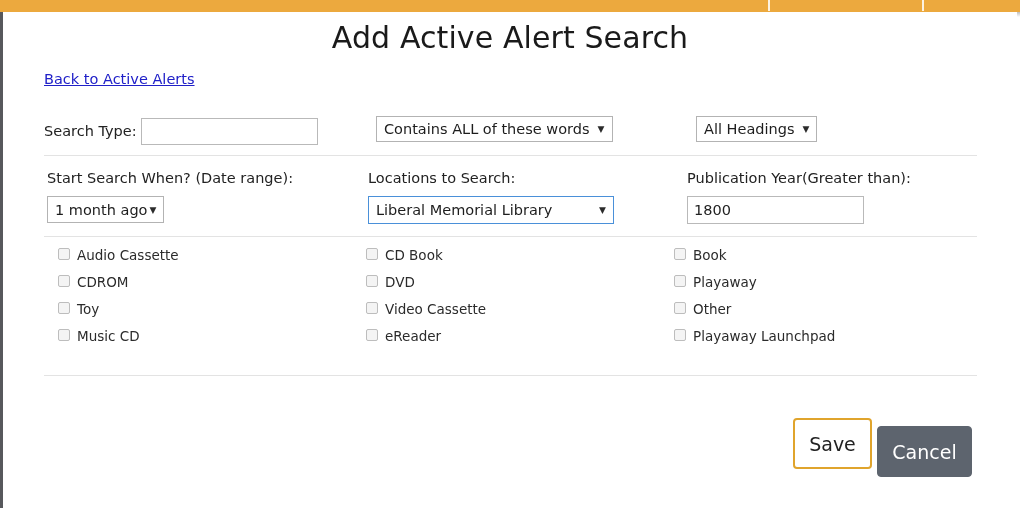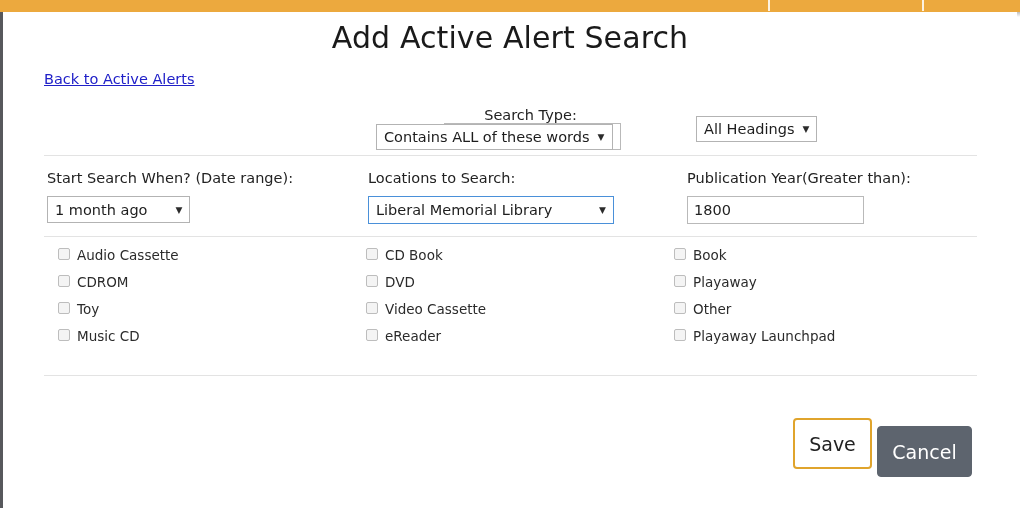--- a/index.html
+++ b/index.html
@@ -112,21 +112,20 @@
     background: #e3e3e3;
     margin-left: 41px;
   }
 
   
   .row-search {
     display: flex;
     align-items: center;
     height: 48px;
     margin-top: 19px;
-    flex-direction: column;
   }
   .lbl {
     font-size: 14.5px;
     color: #222;
     white-space: nowrap;
   }
   .txt-input {
     box-sizing: border-box;
     border: 1px solid #b9b9b9;
     background: #fff;
@@ -160,36 +159,36 @@
   .sel .caret {
     position: absolute;
     right: 7px;
     top: 50%;
     transform: translateY(-50%);
     font-size: 9px;
     color: #2b2b2b;
     line-height: 1;
   }
 
-  .field-words { position: absolute; left: 373px; top: 17px; }
+  .field-words { position: absolute; left: 373px; top: 9px; }
   .field-head  { position: absolute; left: 693px; top: 9px; }
 
   
   .row-2 {
     position: relative;
     height: 80px;
     margin-top: 0;
   }
   .col { position: absolute; }
   .col-date { left: 44px; top: 14px; }
   .col-loc  { left: 365px; top: 14px; }
   .col-year { left: 684px; top: 14px; }
   .col .lbl { display: block; margin-bottom: 10px; }
 
-  #date-range-select { height: 27px; padding-right: 42px; }
+  #date-range-select { height: 27px; padding-right: 16px; }
   #locations-select  { width: 246px; height: 28px; }
   #pub-year-input    { width: 177px; height: 28px; }
 
   
   .row-formats {
     position: relative;
     height: 122px;
     padding-top: 16px;
   }
   .fmt-col { position: absolute; top: 4px; }

